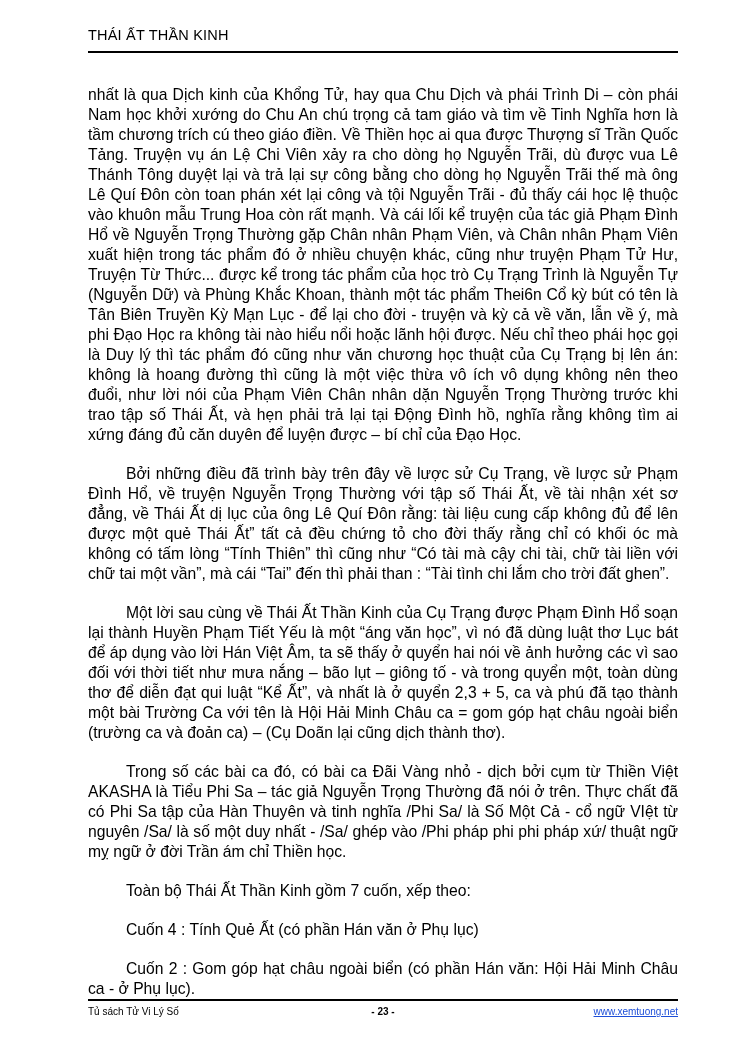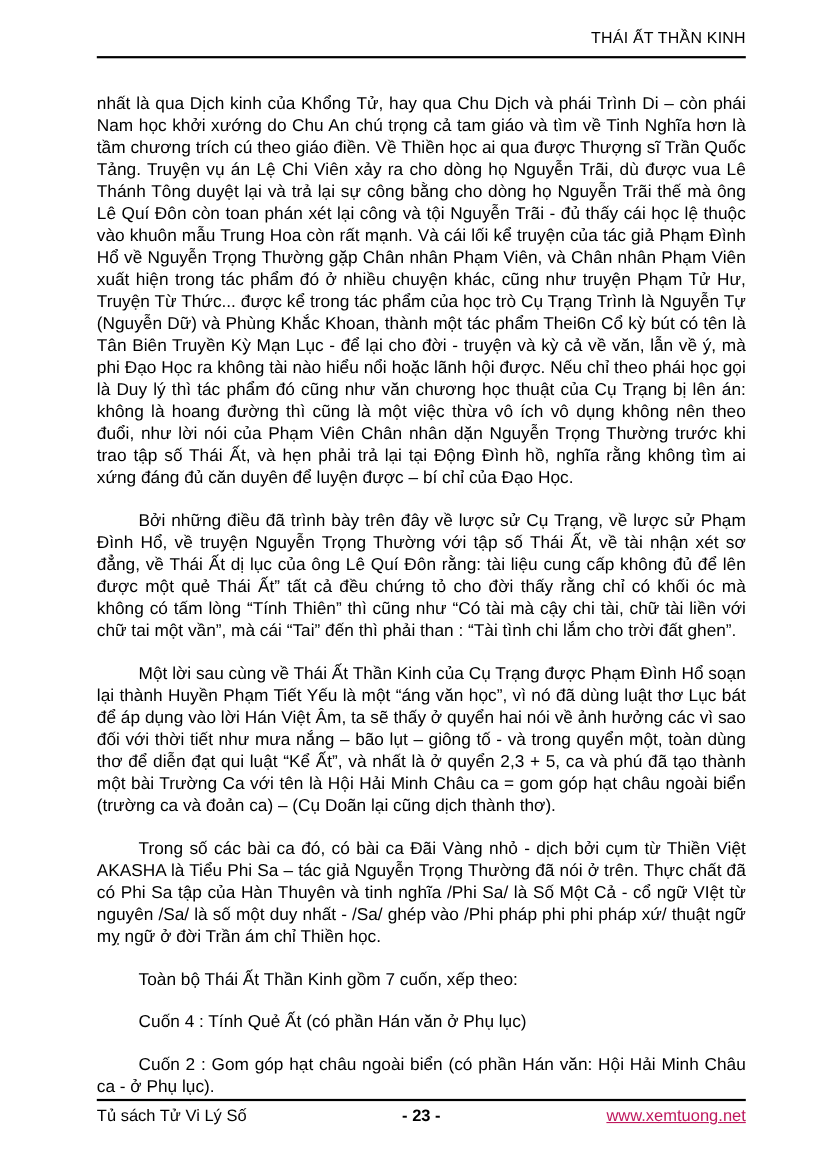--- a/index.html
+++ b/index.html
@@ -19,48 +19,47 @@
     width: 590px;
   }
   .page-header {
     display: flex;
     justify-content: space-between;
     align-items: flex-end;
     font-size: 14.5px;
     padding-bottom: 8px;
     border-bottom: 2.5px solid #000;
     letter-spacing: 0.2px;
-    flex-direction: column;
   }
   .document-body {
     margin-top: 32px;
     font-size: 15.7px;
     line-height: 20px;
     text-align: justify;
   }
   .document-body p.para { margin: 12px 0 19px 0; }
   .document-body p.indent { text-indent: 38px; }
   .document-body p.heading { font-weight: bold; text-align: left; }
   .page-footer {
     position: absolute;
     left: 88px;
     top: 999px;
     width: 590px;
     border-top: 2.5px solid #000;
     padding-top: 5px;
     display: flex;
     align-items: baseline;
-    font-size: 15px;
+    font-size: 10px;
   }
   .page-footer .cell { flex: 1; }
   .page-footer .cell.left  { text-align: left; }
   .page-footer .cell.center{ text-align: center; font-weight: bold; }
   .page-footer .cell.right { text-align: right; }
   .website-link {
-    color: #be185d;
+    color: #1d4ed8;
     text-decoration: underline;
     cursor: pointer;
   }
 </style>
 </head>
 <body>
 
 <div class="content">
   <div class="page-header">
     <span>THÁI ẤT THẦN KINH</span>

